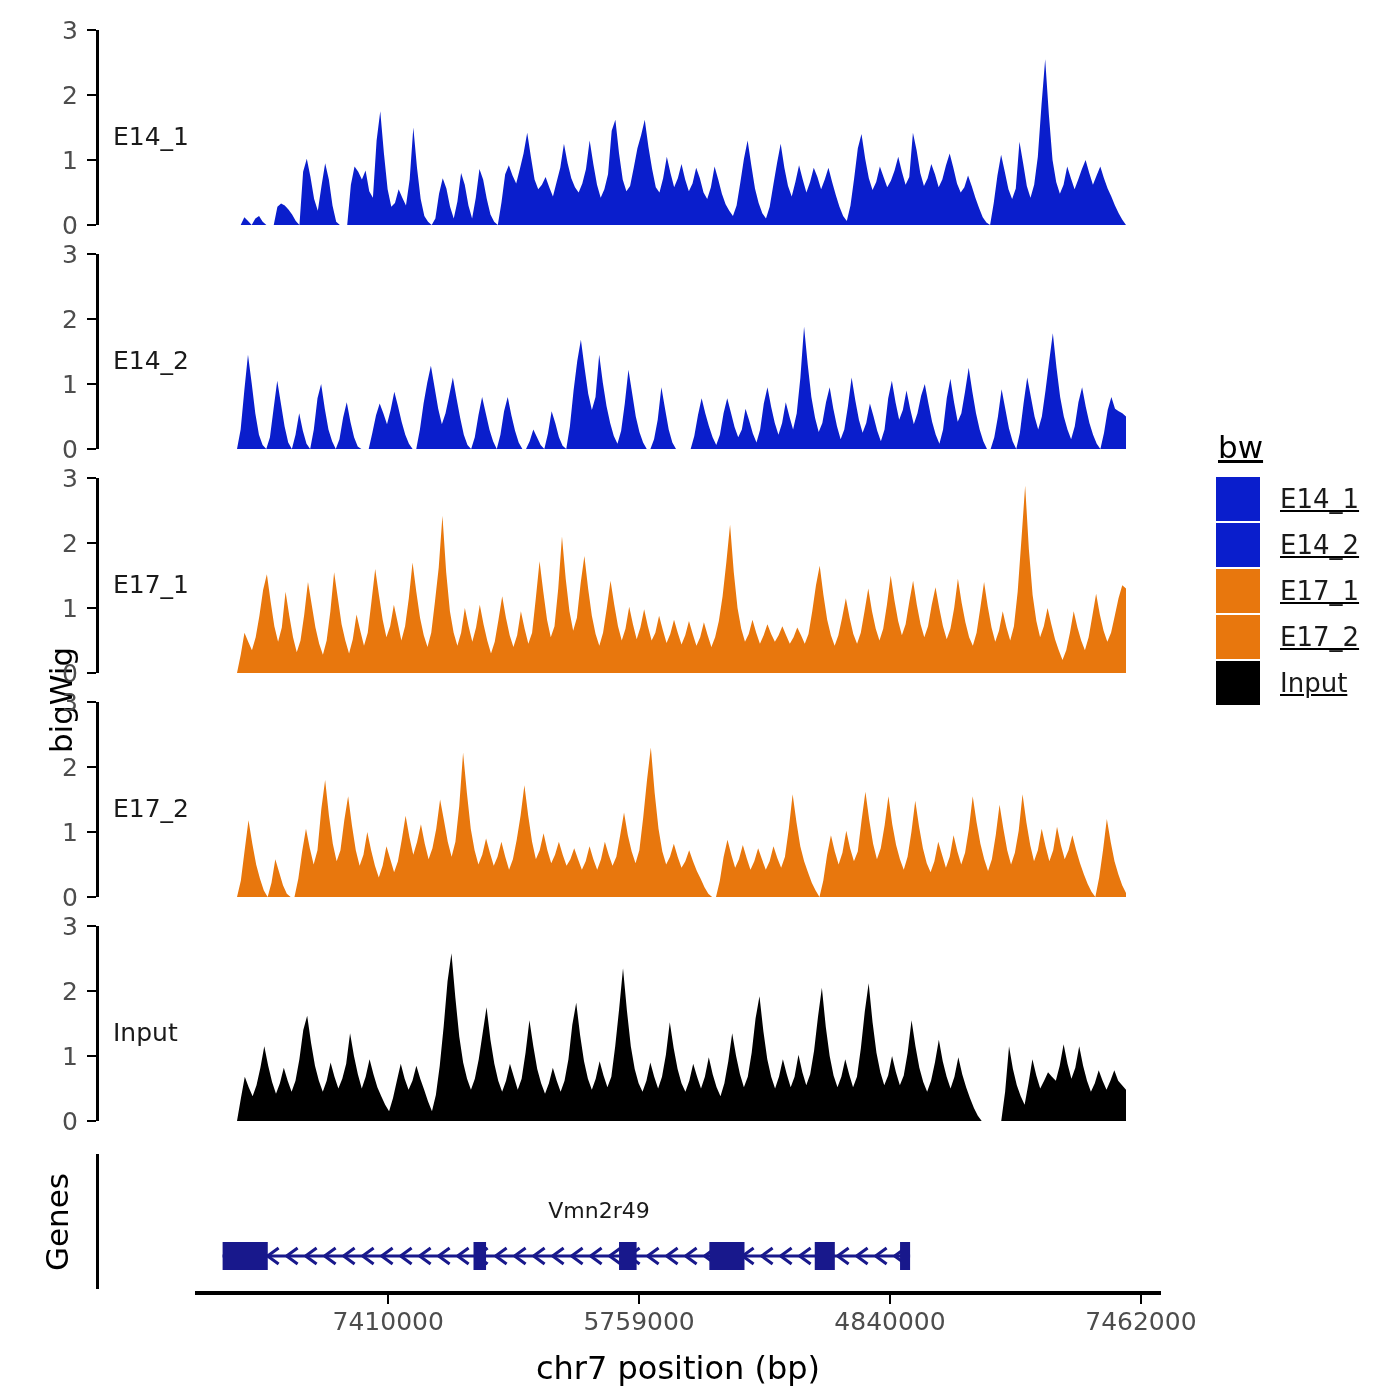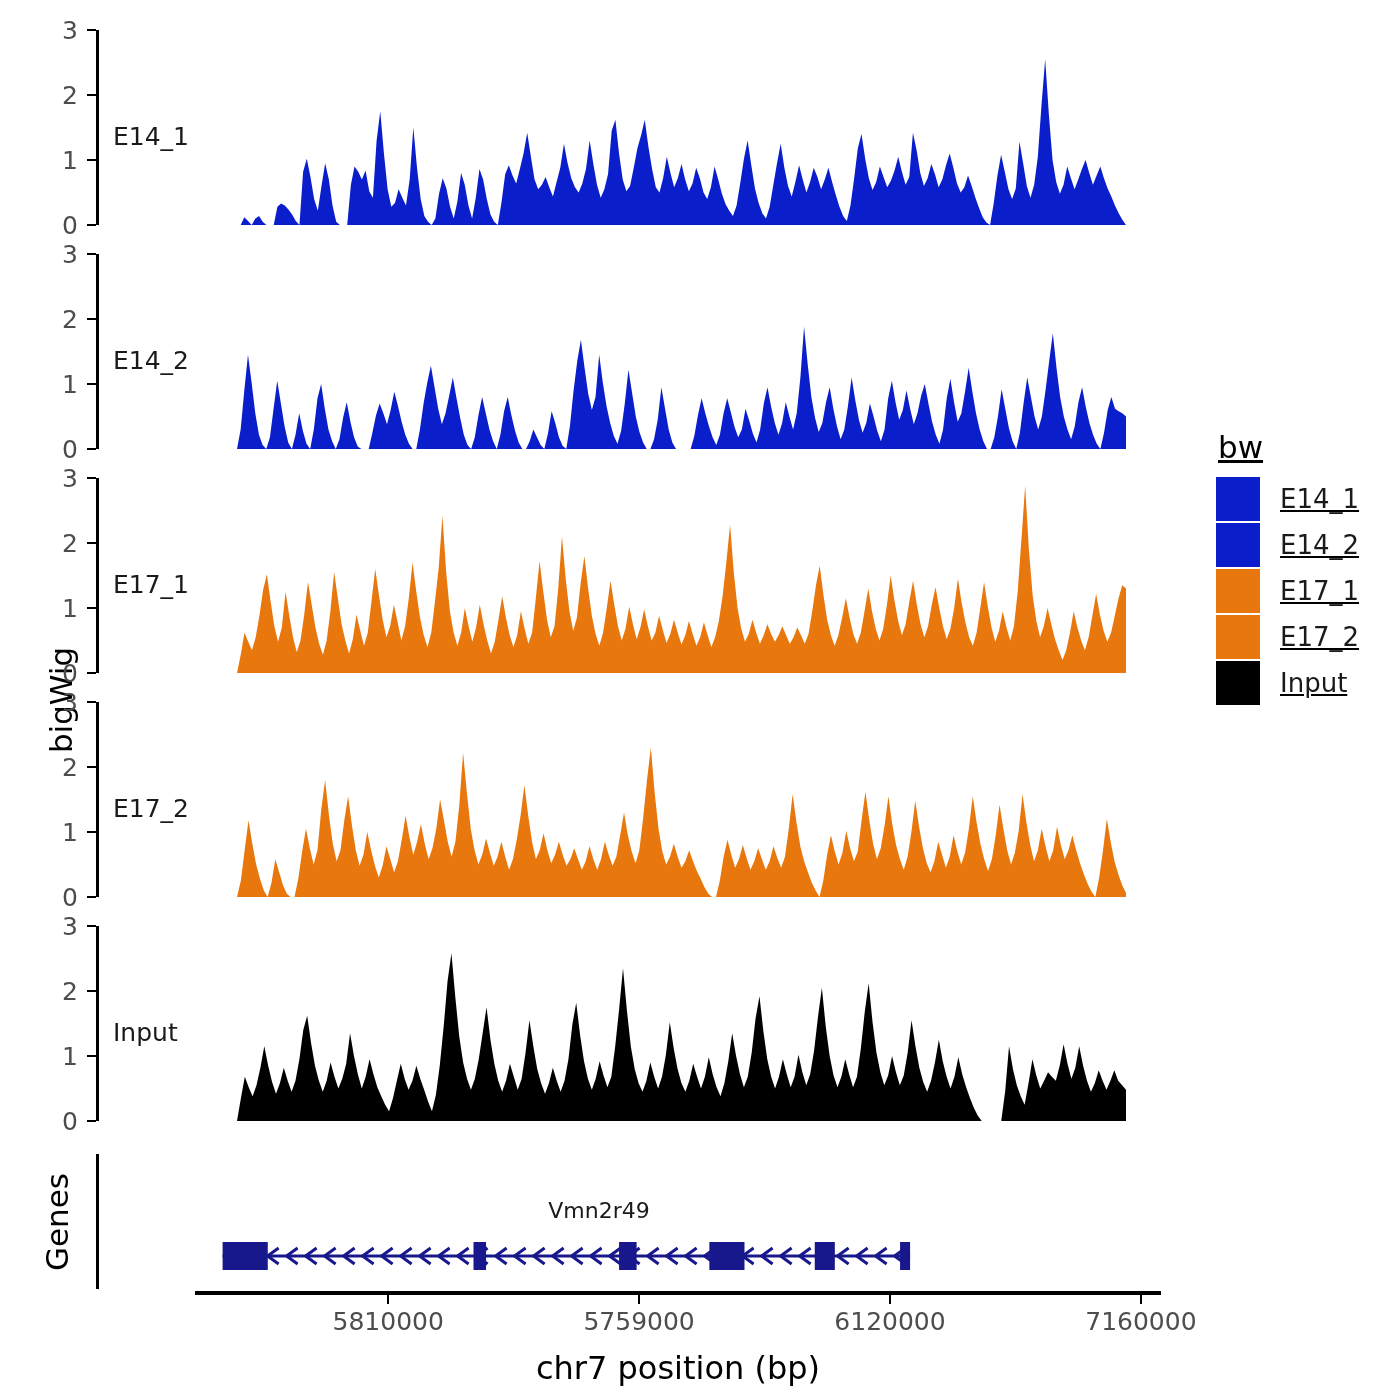--- a/index.html
+++ b/index.html
@@ -204,27 +204,27 @@
         <rect x="523.0363636363636" y="88" width="17.563636363636306" height="28" fill="#18188c"></rect>
         <rect x="613.3636363636364" y="88" width="35.127272727272725" height="28" fill="#18188c"></rect>
         <rect x="718.7454545454545" y="88" width="20.07272727272732" height="28" fill="#18188c"></rect>
         <rect x="804.0545454545455" y="88" width="10.036363636363603" height="28" fill="#18188c"></rect>
       </svg>
     </div>
 
   <div id="xaxis">
       <div class="xaxis-line" style="left: 195px; top: 1291px; width: 966px;"></div>
       <div class="xtick" style="left: 387.2px; top: 1295px;"></div>
-      <div class="xtick-label" style="left: 388.2px; top: 1307px;">5810000</div>
+      <div class="xtick-label" style="left: 388.2px; top: 1307px;">7410000</div>
       <div class="xtick" style="left: 638.109px; top: 1295px;"></div>
       <div class="xtick-label" style="left: 639.109px; top: 1307px;">5759000</div>
       <div class="xtick" style="left: 889.018px; top: 1295px;"></div>
-      <div class="xtick-label" style="left: 890.018px; top: 1307px;">6120000</div>
+      <div class="xtick-label" style="left: 890.018px; top: 1307px;">4840000</div>
       <div class="xtick" style="left: 1139.93px; top: 1295px;"></div>
-      <div class="xtick-label" style="left: 1140.93px; top: 1307px;">7160000</div>
+      <div class="xtick-label" style="left: 1140.93px; top: 1307px;">7462000</div>
       <div class="xlab" style="left: 678px; top: 1349px;">chr7 position (bp)</div>
     </div>
 
   <div class="legend" id="legend" style="left:1216px;top:432px;text-decoration:underline;">
     <div class="legend-title">bw</div>
     <div class="legend-rows" id="legend-rows">
         <div class="legend-row">
           <div class="legend-key" style="background: rgb(10, 30, 204);"></div>
           <div class="legend-text">E14_1</div>
         </div>

